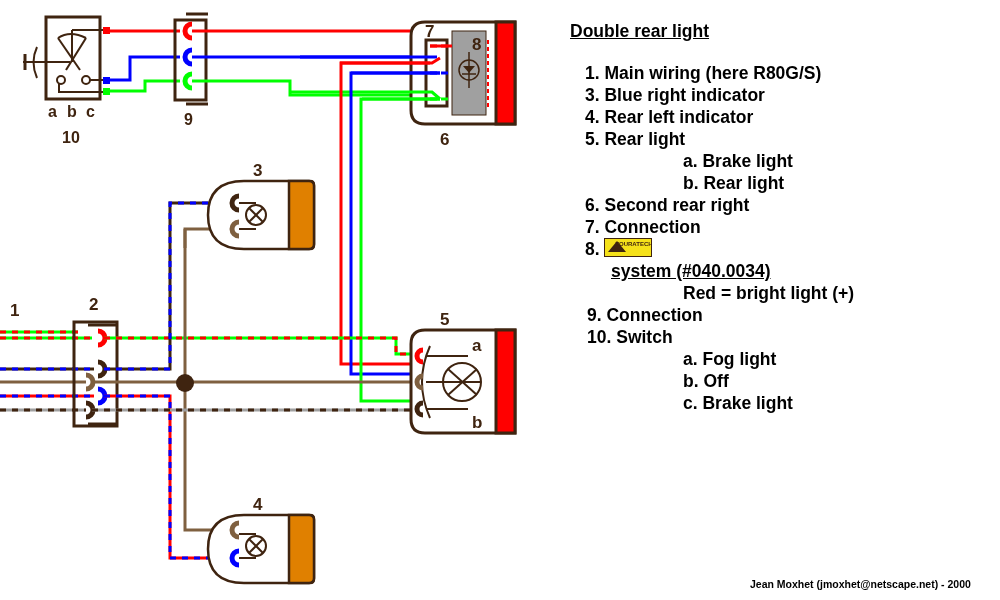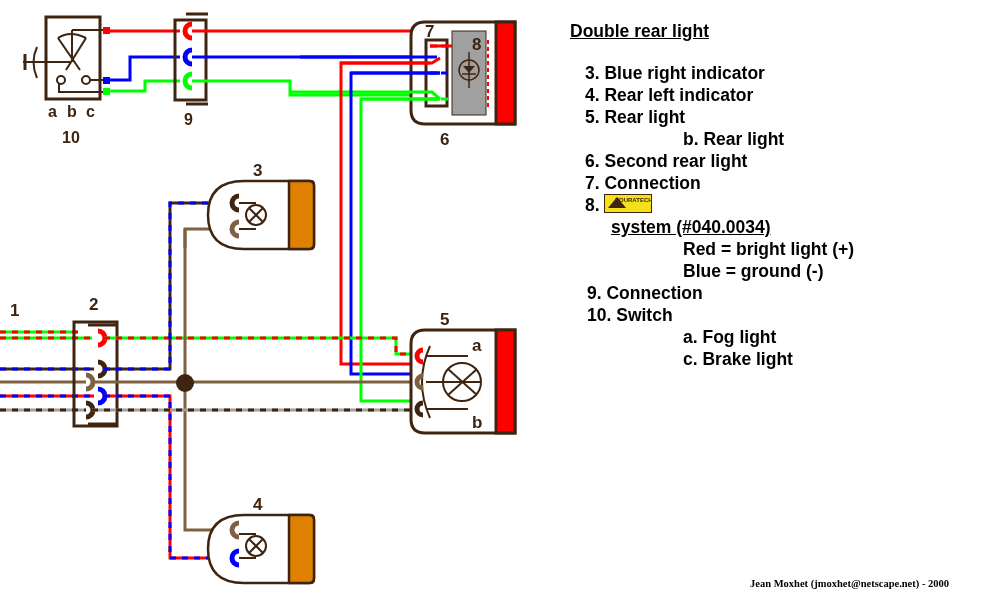--- a/index.html
+++ b/index.html
@@ -9,21 +9,21 @@
   .lbl-sm { font-family: "Liberation Sans", sans-serif; font-weight: bold; font-size: 16px; fill: #3f2410; }
   .legend { position: absolute; left: 551px; top: 20px; color: #000; font-weight: bold; font-size: 17.5px; line-height: 22px; margin-left: 19px; }
   .legend .title { text-decoration: underline; margin-bottom: 20px; }
   .legend .item { padding-left: 15px; white-space: nowrap; }
   .legend .sub { padding-left: 113px; white-space: nowrap; }
   .legend .cont { padding-left: 41px; white-space: nowrap; text-decoration: underline; }
   .legend .item10 { padding-left: 17px; white-space: nowrap; }
   .logo { display: inline-block; width: 46px; height: 17px; background: #f5e11a; border: 1px solid #3f2410; vertical-align: -2px; position: relative; margin-right: 4px; overflow: hidden; }
   .logo .mtn { position: absolute; left: 3px; top: 2px; width: 0; height: 0; border-left: 9px solid transparent; border-right: 9px solid transparent; border-bottom: 11px solid #3f2410; }
   .logo .txt { position: absolute; left: 10px; bottom: 1px; font-size: 6px; color: #3f2410; font-weight: bold; letter-spacing: 0; }
-  .credit { position: absolute; left: 750px; top: 578px; font-size: 10.5px; font-weight: bold; color: #000; white-space: nowrap; font-family: Liberation Serif, serif; }
+  .credit { position: absolute; left: 750px; top: 578px; font-size: 10.5px; font-weight: bold; color: #000; white-space: nowrap; }
 </style>
 </head>
 <body>
 
 <svg id="diagram" width="1000" height="600" viewBox="0 0 1000 600">
   <defs></defs>
 
   <g>
     <rect x="46" y="17" width="54" height="82" fill="#fff" stroke="#3f2410" stroke-width="3"></rect>
 
@@ -192,29 +192,31 @@
     <line x1="448" y1="369" x2="477" y2="395" stroke="#3f2410" stroke-width="2"></line>
     <line x1="448" y1="395" x2="477" y2="369" stroke="#3f2410" stroke-width="2"></line>
     <text x="440" y="325" class="lbl">5</text>
     <text x="472" y="351" class="lbl">a</text>
     <text x="472" y="428" class="lbl">b</text>
   </g>
 </svg>
 
 <div class="legend">
   <div class="title">Double rear light</div>
+  <div class="item"><span>1.</span> <span>Main wiring (here R80G/S)</span></div>
   <div class="item"><span>3.</span> <span>Blue right indicator</span></div>
   <div class="item"><span>4.</span> <span>Rear left indicator</span></div>
   <div class="item"><span>5.</span> <span>Rear light</span></div>
+  <div class="sub"><span>a.</span> <span>Brake light</span></div>
   <div class="sub"><span>b.</span> <span>Rear light</span></div>
-  <div class="item"><span>6.</span> <span>Second rear light</span></div>
+  <div class="item"><span>6.</span> <span>Second rear right</span></div>
   <div class="item"><span>7.</span> <span>Connection</span></div>
   <div class="item"><span>8.</span> <span class="logo"><span class="mtn"></span><span class="txt">TOURATECH</span></span></div>
   <div class="cont">system (#040.0034)</div>
   <div class="sub">Red = bright light (+)</div>
-  <div class="sub">Blue = ground (-)</div>
   <div class="item10"><span>9.</span> <span>Connection</span></div>
   <div class="item10"><span>10.</span> <span>Switch</span></div>
   <div class="sub"><span>a.</span> <span>Fog light</span></div>
+  <div class="sub"><span>b.</span> <span>Off</span></div>
   <div class="sub"><span>c.</span> <span>Brake light</span></div>
 </div>
 
 <div class="credit">Jean Moxhet (jmoxhet@netscape.net) - 2000</div>
 
 </body></html>

